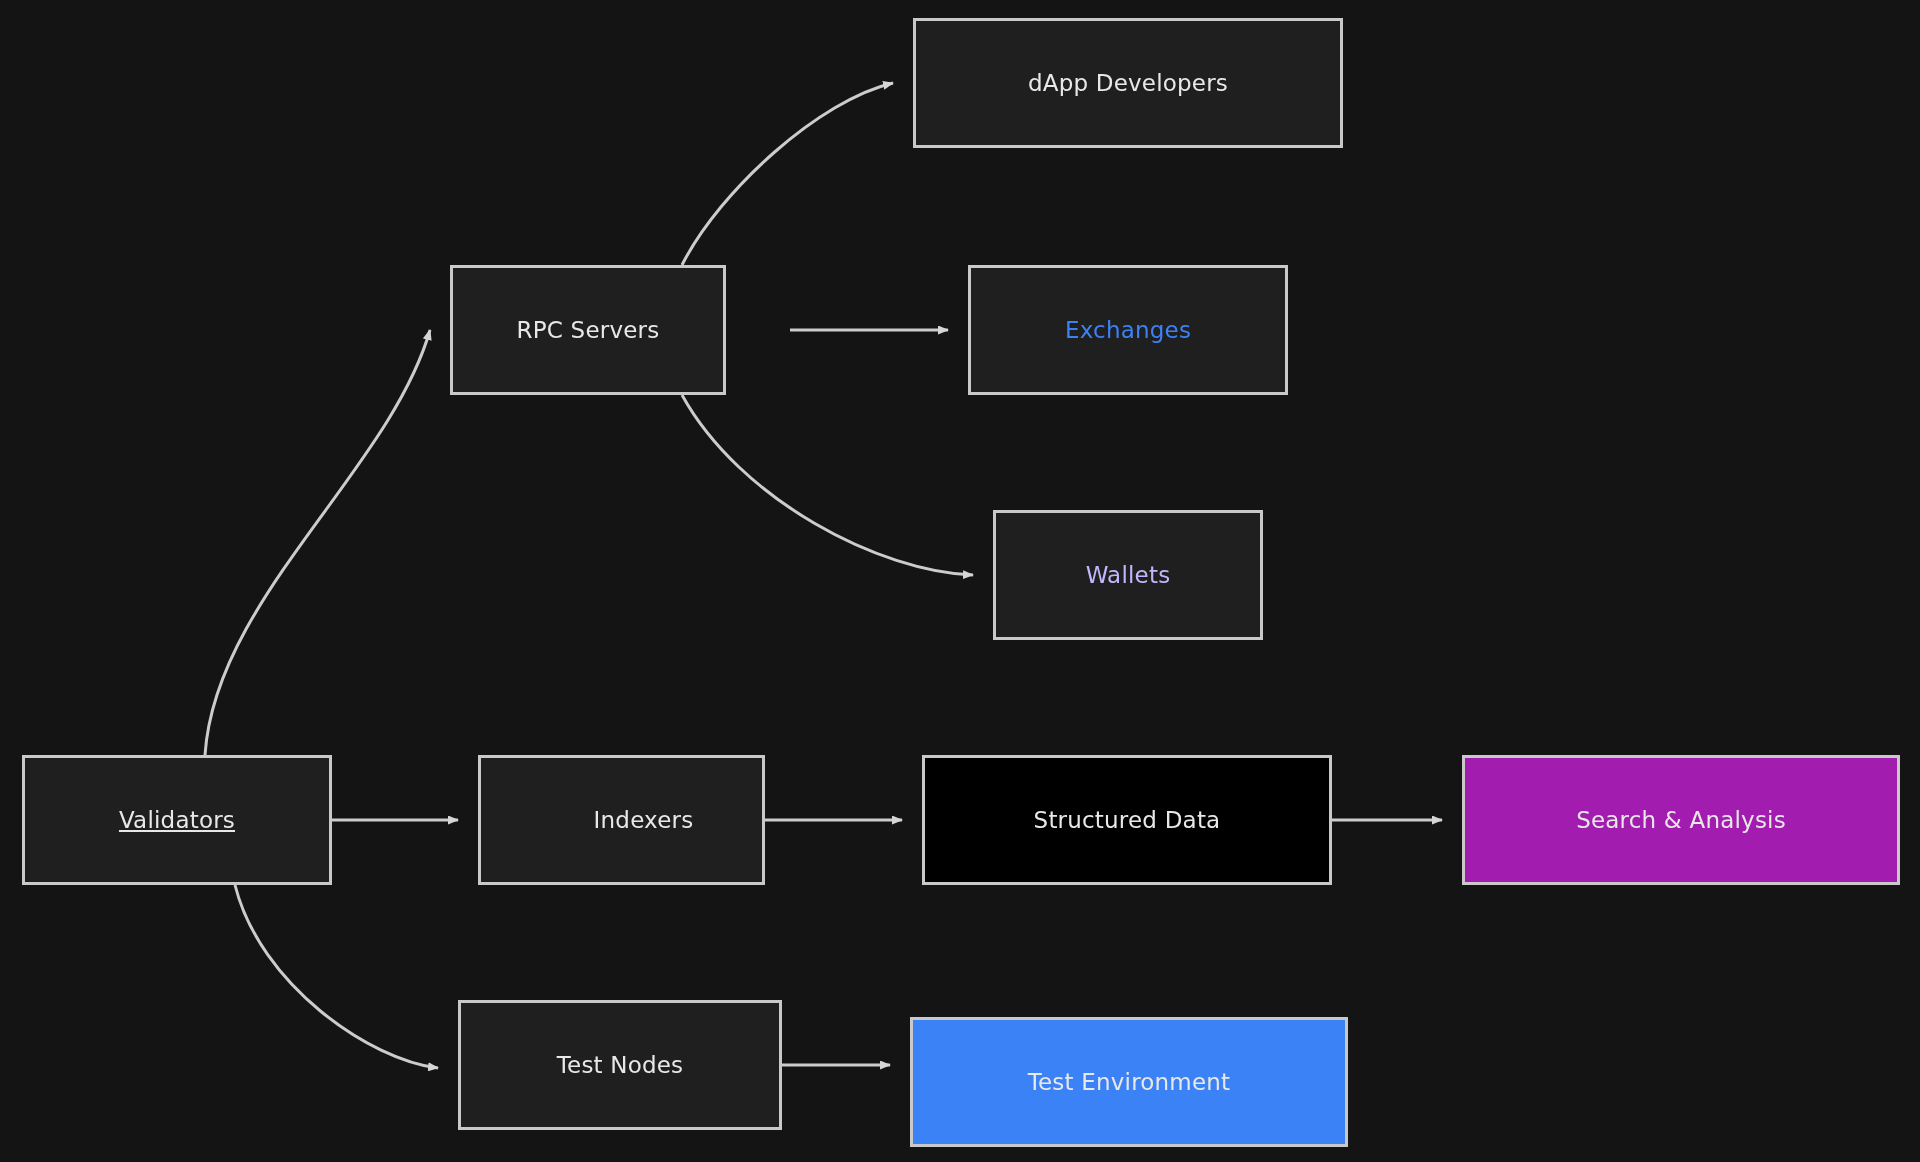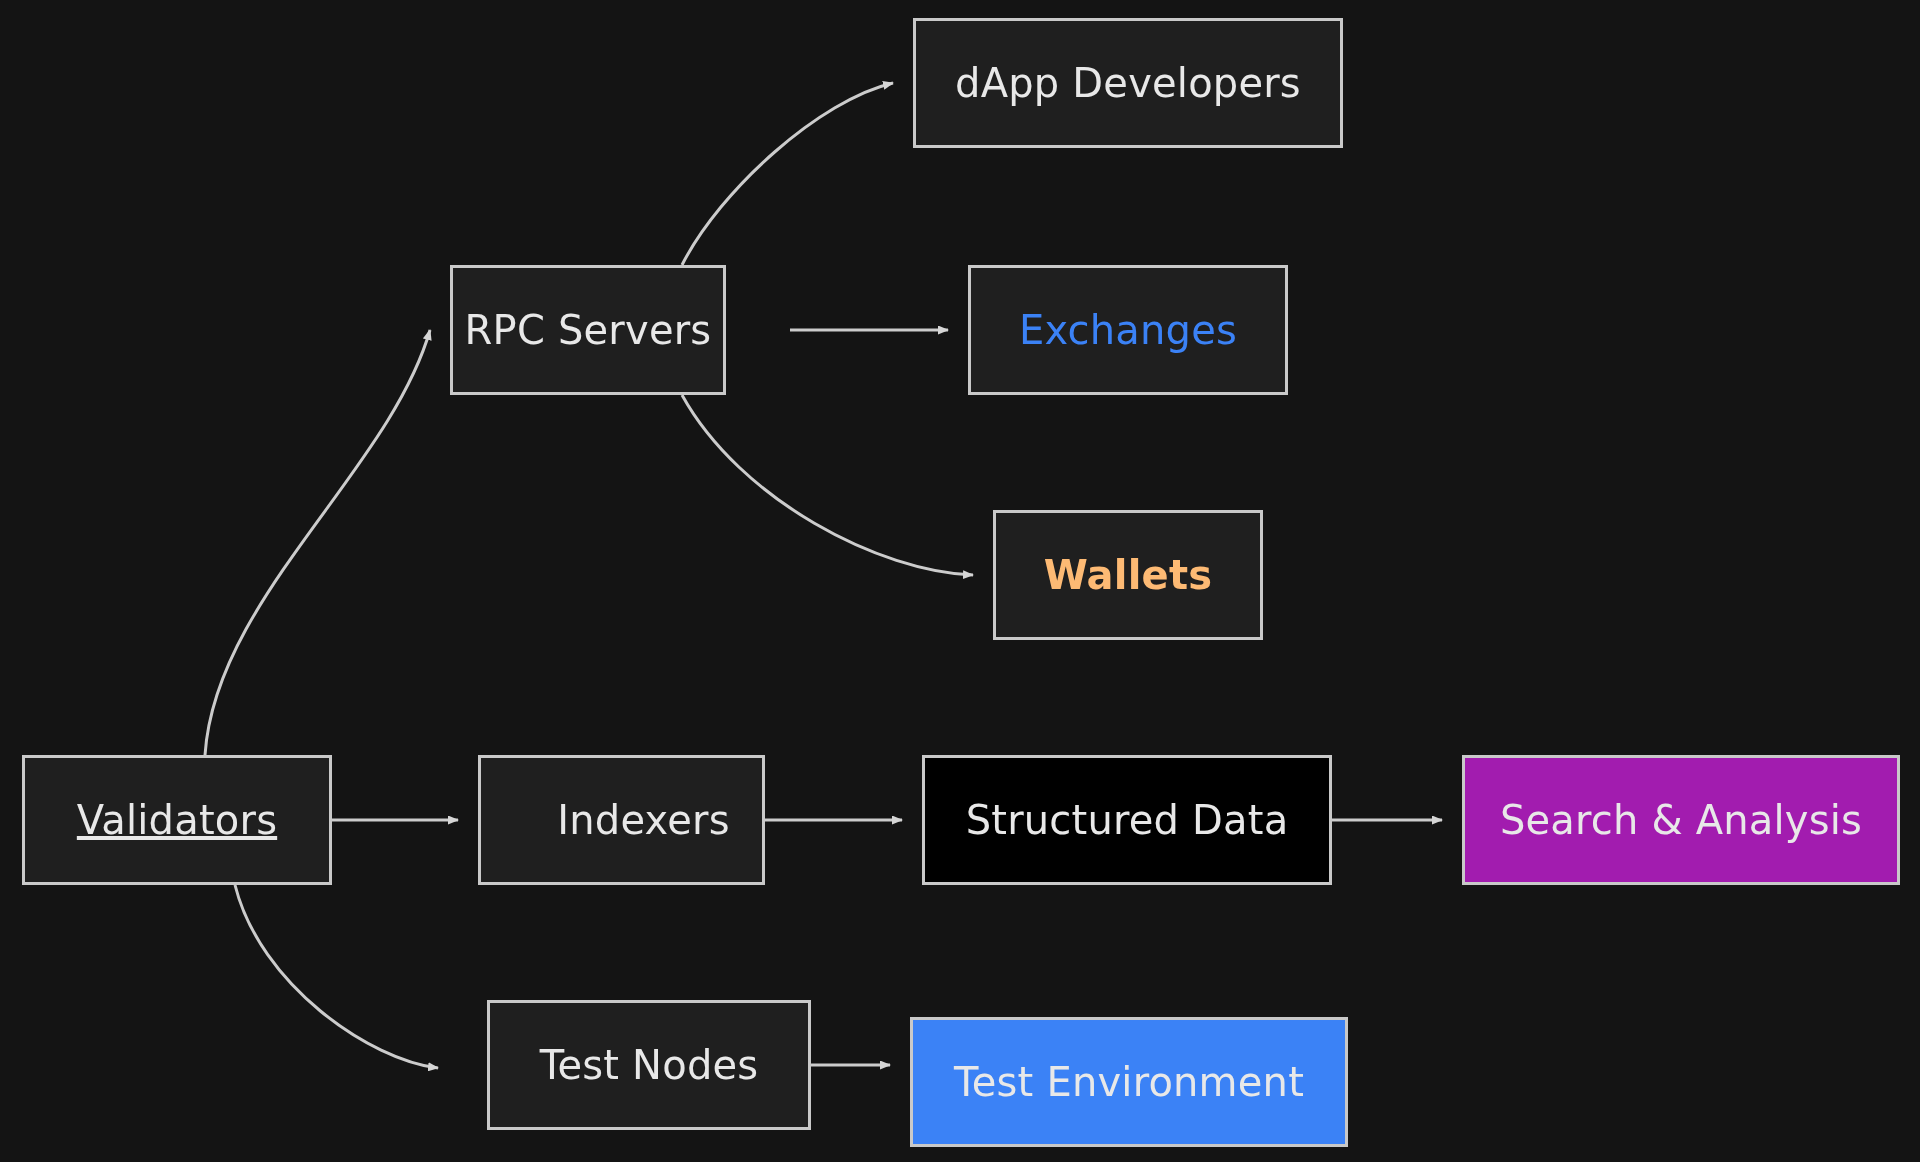--- a/index.html
+++ b/index.html
@@ -28,21 +28,21 @@
     box-sizing: border-box;
     background: #1f1f1f;
     border: 3px solid #c9c9c9;
     display: flex;
     align-items: center;
     justify-content: center;
     z-index: 2;
   }
   .node-label {
     color: #e8e8e8;
-    font-size: 40px;
+    font-size: 23px;
     font-weight: 400;
     letter-spacing: 0.2px;
     white-space: nowrap;
     font-family: "DejaVu Sans", sans-serif;
   }
 </style>
 </head>
 <body>
 
 <div id="canvas">
@@ -72,31 +72,31 @@
   <div class="node" style="left: 450px; top: 265px; width: 276px; height: 130px; background: rgb(31, 31, 31); border-color: rgb(201, 201, 201);">
     <span class="node-label" style="color: rgb(232, 232, 232);">RPC Servers</span>
   </div>
   <div class="node" style="left: 913px; top: 18px; width: 430px; height: 130px; background: rgb(31, 31, 31); border-color: rgb(201, 201, 201);">
     <span class="node-label" style="color: rgb(232, 232, 232);">dApp Developers</span>
   </div>
   <div class="node" style="left: 968px; top: 265px; width: 320px; height: 130px; background: rgb(31, 31, 31); border-color: rgb(201, 201, 201);">
     <span class="node-label" style="color: #3b82f6;">Exchanges</span>
   </div>
   <div class="node" style="left: 993px; top: 510px; width: 270px; height: 130px; background: rgb(31, 31, 31); border-color: rgb(201, 201, 201);">
-    <span class="node-label" style="color: #fdba74; font-weight: bold;">Wallets</span>
+    <span class="node-label" style="color: #c4b5fd;">Wallets</span>
   </div>
   <div class="node" style="left: 478px; top: 755px; width: 287px; height: 130px; background: rgb(31, 31, 31); border-color: rgb(201, 201, 201); padding-left: 44px;">
     <span class="node-label" style="color: rgb(232, 232, 232);">Indexers</span>
   </div>
   <div class="node" style="left: 922px; top: 755px; width: 410px; height: 130px; background: #000000; border-color: rgb(201, 201, 201);">
     <span class="node-label" style="color: rgb(232, 232, 232);">Structured Data</span>
   </div>
   <div class="node" style="left: 1462px; top: 755px; width: 438px; height: 130px; background: #a21caf; border-color: rgb(201, 201, 201);">
     <span class="node-label" style="color: rgb(232, 232, 232);">Search &amp; Analysis</span>
   </div>
-  <div class="node" style="left: 458px; top: 1000px; width: 324px; height: 130px; background: rgb(31, 31, 31); border-color: rgb(201, 201, 201); margin-left: 29px;">
+  <div class="node" style="left: 458px; top: 1000px; width: 324px; height: 130px; background: rgb(31, 31, 31); border-color: rgb(201, 201, 201);">
     <span class="node-label" style="color: rgb(232, 232, 232);">Test Nodes</span>
   </div>
   <div class="node" style="left: 910px; top: 1017px; width: 438px; height: 130px; background: #3b82f6; border-color: rgb(201, 201, 201);">
     <span class="node-label" style="color: rgb(232, 232, 232);">Test Environment</span>
   </div>
 
 </div>
 
 </body></html>

